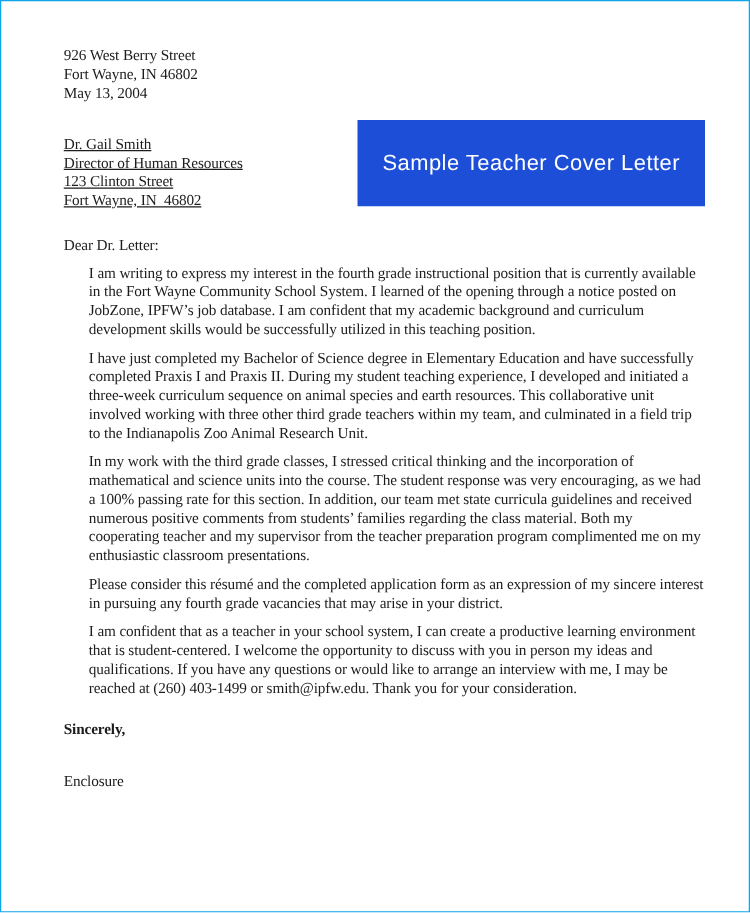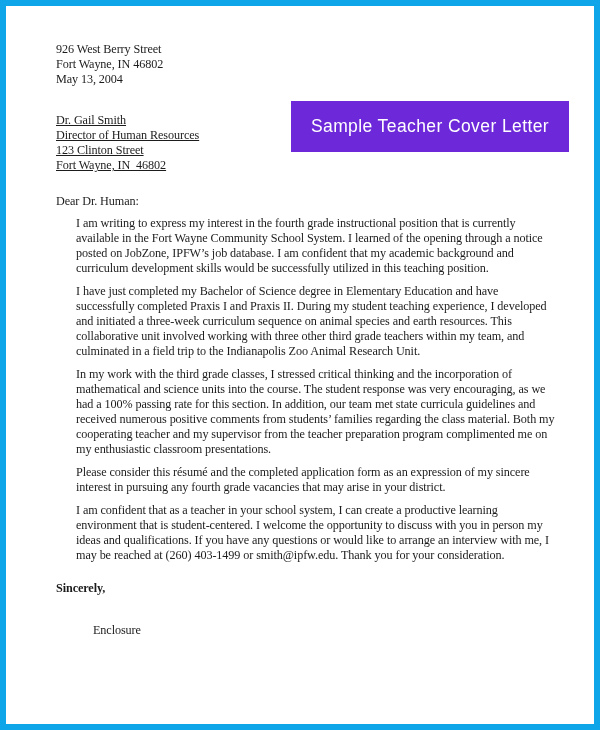--- a/index.html
+++ b/index.html
@@ -6,55 +6,55 @@
   html, body {
     width: 600px;
     background: #ffffff;
     font-family: "Liberation Serif", serif;
   }
   .page {
     position: relative;
     width: 600px;
     height: 730px;
     background: #ffffff;
-    border: 6px solid #0ea5e9;
+    border: 1px solid #0ea5e9;
     padding: 36px 35px 0 50px;
     color: #1c1c1c;
     font-size: 12.2px;
     line-height: 15px;
     letter-spacing: -0.1px;
     overflow: hidden;
   }
   .sender-block { }
   .recipient-block { margin-top: 26px; text-decoration: underline; }
   .addr-line { white-space: pre; }
   .banner {
     position: absolute;
     top: 95px;
     left: 285px;
     width: 278px;
-    height: 51px;
-    background: #6d28d9;
+    height: 69px;
+    background: #1d4ed8;
     display: flex;
     align-items: center;
     justify-content: center;
   }
   .banner-text {
     font-family: "Liberation Sans", sans-serif;
     font-size: 17.5px;
     letter-spacing: 0.4px;
     color: #ffffff;
     white-space: nowrap;
   }
   .salutation { margin-top: 21px; }
   p.body-par { margin-top: 8px; text-align: left; margin-left: 20px; }
   p.body-par:first-of-type { margin-top: 7px; }
   .closing { margin-top: 18px; font-weight: bold; }
   .signature { margin-top: 36px; }
-  .enclosure { margin-top: 27px; margin-left: 37px; }
+  .enclosure { margin-top: 27px; }
 </style>
 </head>
 <body>
 
 <div class="page">
 
   <div class="sender-block">
     <div class="addr-line">926 West Berry Street</div>
     <div class="addr-line">Fort Wayne, IN 46802</div>
     <div class="addr-line">May 13, 2004</div>
@@ -64,21 +64,21 @@
     <span class="banner-text">Sample Teacher Cover Letter</span>
   </div>
 
   <div class="recipient-block">
     <div class="addr-line">Dr. Gail Smith</div>
     <div class="addr-line">Director of Human Resources</div>
     <div class="addr-line">123 Clinton Street</div>
     <div class="addr-line">Fort Wayne, IN  46802</div>
   </div>
 
-  <div class="salutation">Dear Dr. Human:</div>
+  <div class="salutation">Dear Dr. Letter:</div>
 
   <p class="body-par">I am writing to express my interest in the fourth grade instructional position that is currently available in the Fort Wayne Community School System. I learned of the opening through a notice posted on JobZone, IPFW’s job database. I am confident that my academic background and curriculum development skills would be successfully utilized in this teaching position.</p>
   <p class="body-par">I have just completed my Bachelor of Science degree in Elementary Education and have successfully completed Praxis I and Praxis II. During my student teaching experience, I developed and initiated a three-week curriculum sequence on animal species and earth resources. This collaborative unit involved working with three other third grade teachers within my team, and culminated in a field trip to the Indianapolis Zoo Animal Research Unit.</p>
   <p class="body-par">In my work with the third grade classes, I stressed critical thinking and the incorporation of mathematical and science units into the course.  The student response was very encouraging, as we had a 100% passing rate for this section.  In addition, our team met state curricula guidelines and received numerous positive comments from students’ families regarding the class material. Both my cooperating teacher and my supervisor from the teacher preparation program complimented me on my enthusiastic classroom presentations.</p>
   <p class="body-par">Please consider this résumé and the completed application form as an expression of my sincere interest in pursuing any fourth grade vacancies that may arise in your district.</p>
   <p class="body-par">I am confident that as a teacher in your school system, I can create a productive learning environment that is student-centered. I welcome the opportunity to discuss with you in person my ideas and qualifications. If you have any questions or would like to arrange an interview with me, I may be reached at (260) 403-1499 or smith@ipfw.edu. Thank you for your consideration.</p>
 
   <div class="closing">Sincerely,</div>
   <div class="enclosure">Enclosure</div>
 

